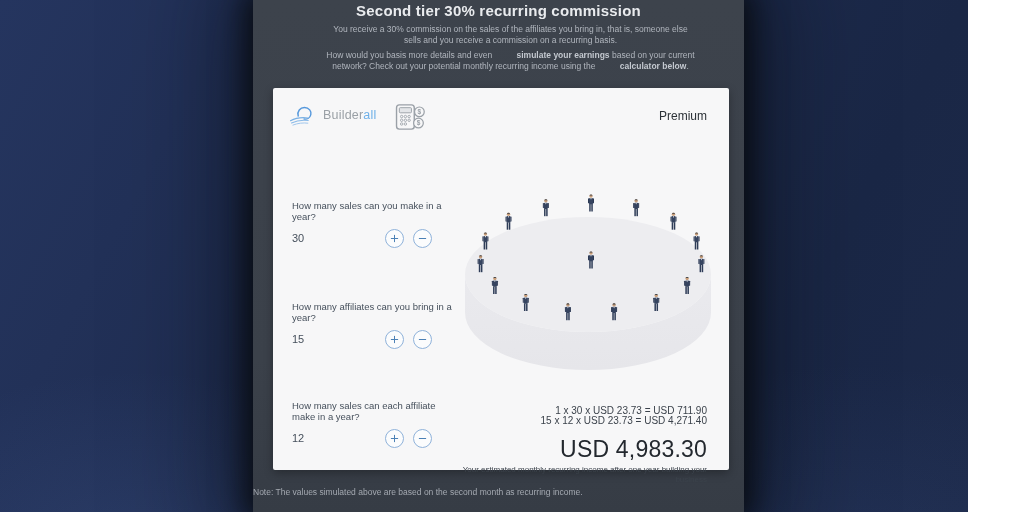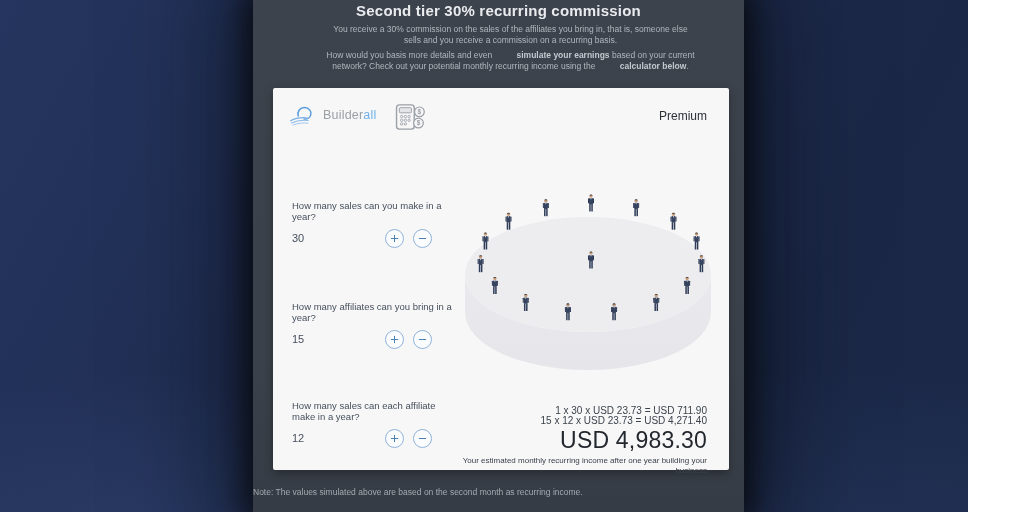--- a/index.html
+++ b/index.html
@@ -45,21 +45,21 @@
   .stepper { position:absolute; top:0; width:19px; height:19px; border-radius:50%;
              border:1px solid #8fb2da; background:#fbfcfd; cursor:pointer;
              display:flex; align-items:center; justify-content:center; padding:0; }
   .stepper svg { display:block; }
   .stepper-plus { left:93px; } .stepper-minus { left:121px; }
 
   .illustration { position:absolute; left:182px; top:97px; }
 
   .results { position:absolute; right:22px; top:318px; width:268px; text-align:right; }
   .formula { font-size:10px; line-height:10px; font-weight:normal; color:#3b424b; }
-  .total { font-size:23px; line-height:26px; color:#23282e; margin-top:1px; letter-spacing:.2px; }
+  .total { font-size:23px; line-height:26px; color:#23282e; margin-top:10px; letter-spacing:.2px; }
   .caption { font-size:8px; line-height:10px; color:#3b424b; margin-top:3px; }
 
   .note { position:absolute; left:0; top:487px; width:100%; text-align:left;
           font-size:8.5px; color:#a4a9b1; }
 </style>
 </head>
 <body>
 
 <div class="stage">
 

